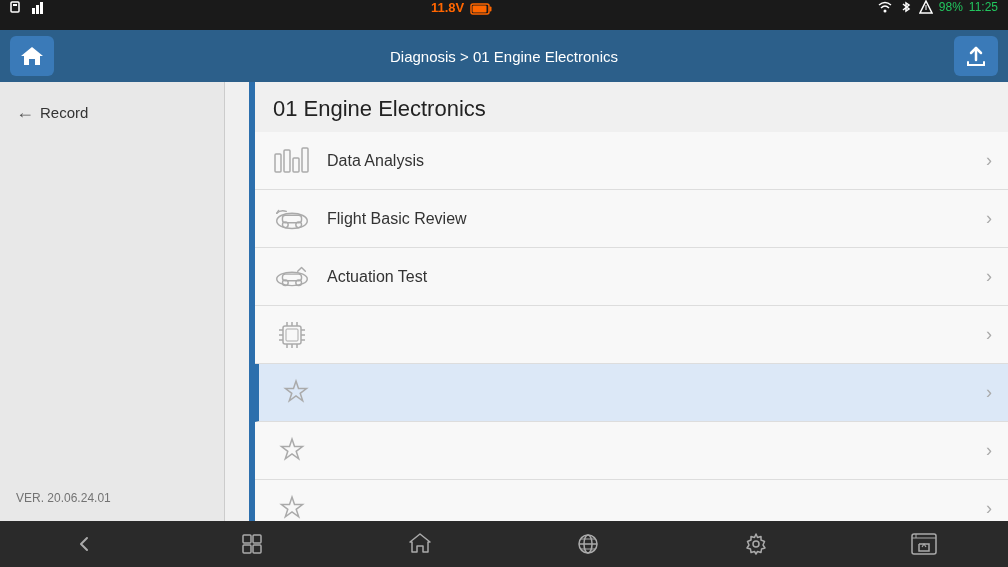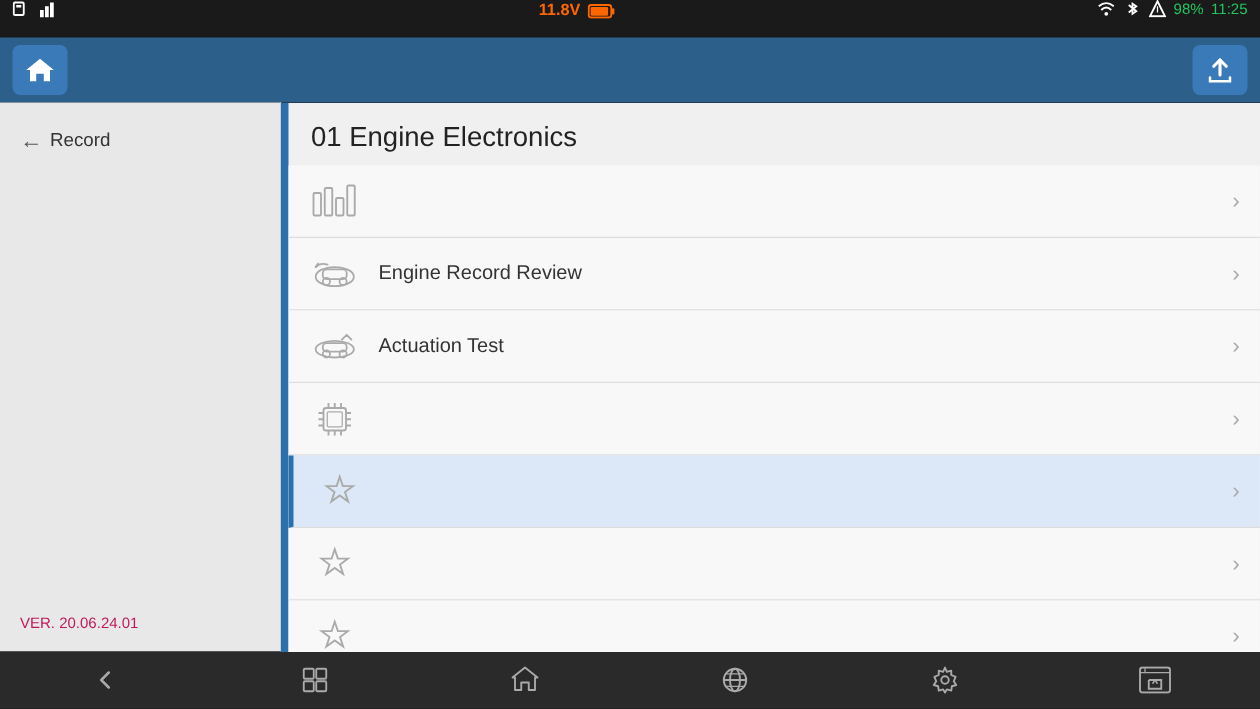--- a/index.html
+++ b/index.html
@@ -99,21 +99,21 @@
       cursor: pointer;
       color: #333;
       font-size: 15px;
     }
     .close-arrow {
       font-size: 18px;
       color: #555;
     }
     .version-text {
       padding: 8px 16px;
-      color: #be185d;
+      color: #737373;
       font-size: 12px;
     }
 
     
     .content-area {
       flex: 1;
       background: #f0f0f0;
       overflow-y: auto;
       position: relative;
     }
@@ -192,20 +192,21 @@
       justify-content: center;
       cursor: pointer;
     }
 
     
     svg { display: block; }
 
     .content-wrapper {
       position: relative;
       min-height: 100%;
+      margin-left: 24px;
     }
   </style>
 </head>
 <body>
 
 <div class="status-bar">
   <div class="status-left">
     <svg width="18" height="14" viewBox="0 0 18 14">
       <rect x="1" y="2" width="8" height="10" rx="1" fill="none" stroke="#fff" stroke-width="1.5"></rect>
       <rect x="3" y="4" width="4" height="2" fill="#fff"></rect>
@@ -241,20 +242,21 @@
     <span>11:25</span>
   </div>
 </div>
 
 <div class="nav-bar">
   <div class="nav-home-btn">
     <svg width="26" height="24" viewBox="0 0 26 24">
       <path d="M13 3 L2 12 L5 12 L5 21 L10 21 L10 15 L16 15 L16 21 L21 21 L21 12 L24 12 Z" fill="#fff"></path>
     </svg>
   </div>
+  <div class="nav-breadcrumb">Diagnosis  &gt;  01 Engine Electronics</div>
   <div class="nav-upload-btn">
     <svg width="26" height="24" viewBox="0 0 26 24">
       <path d="M13 4 L13 16" stroke="#fff" stroke-width="2.5" stroke-linecap="round"></path>
       <path d="M8 9 L13 4 L18 9" fill="none" stroke="#fff" stroke-width="2.5" stroke-linecap="round" stroke-linejoin="round"></path>
       <path d="M5 18 L5 21 L21 21 L21 18" fill="none" stroke="#fff" stroke-width="2" stroke-linecap="round"></path>
     </svg>
   </div>
 </div>
 
 <div class="main-area">
@@ -276,35 +278,36 @@
 
         <li class="menu-item">
           <div class="menu-icon">
             <svg width="38" height="30" viewBox="0 0 38 30">
               <rect x="2" y="8" width="6" height="18" rx="1" fill="none" stroke="#aaa" stroke-width="1.5"></rect>
               <rect x="11" y="4" width="6" height="22" rx="1" fill="none" stroke="#aaa" stroke-width="1.5"></rect>
               <rect x="20" y="12" width="6" height="14" rx="1" fill="none" stroke="#aaa" stroke-width="1.5"></rect>
               <rect x="29" y="2" width="6" height="24" rx="1" fill="none" stroke="#aaa" stroke-width="1.5"></rect>
             </svg>
           </div>
+          <span class="menu-label">Data Analysis</span>
           <span class="chevron">›</span>
         </li>
 
         <li class="menu-item">
           <div class="menu-icon">
             <svg width="44" height="28" viewBox="0 0 44 28">
               <ellipse cx="22" cy="16" rx="16" ry="8" fill="none" stroke="#aaa" stroke-width="1.5"></ellipse>
               <rect x="12" y="10" width="20" height="8" rx="3" fill="none" stroke="#aaa" stroke-width="1.5"></rect>
               <circle cx="15" cy="20" r="3" fill="none" stroke="#aaa" stroke-width="1.5"></circle>
               <circle cx="29" cy="20" r="3" fill="none" stroke="#aaa" stroke-width="1.5"></circle>
               <path d="M6 8 Q10 4 16 6" fill="none" stroke="#aaa" stroke-width="1.5" stroke-linecap="round"></path>
               <path d="M6 8 L8 5" stroke="#aaa" stroke-width="1.5" stroke-linecap="round"></path>
             </svg>
           </div>
-          <span class="menu-label">Engine Record Review</span>
+          <span class="menu-label">Flight Basic Review</span>
           <span class="chevron">›</span>
         </li>
 
         <li class="menu-item">
           <div class="menu-icon">
             <svg width="44" height="28" viewBox="0 0 44 28">
               <ellipse cx="22" cy="16" rx="16" ry="7" fill="none" stroke="#aaa" stroke-width="1.5"></ellipse>
               <rect x="12" y="11" width="20" height="7" rx="3" fill="none" stroke="#aaa" stroke-width="1.5"></rect>
               <circle cx="15" cy="20" r="3" fill="none" stroke="#aaa" stroke-width="1.5"></circle>
               <circle cx="29" cy="20" r="3" fill="none" stroke="#aaa" stroke-width="1.5"></circle>

